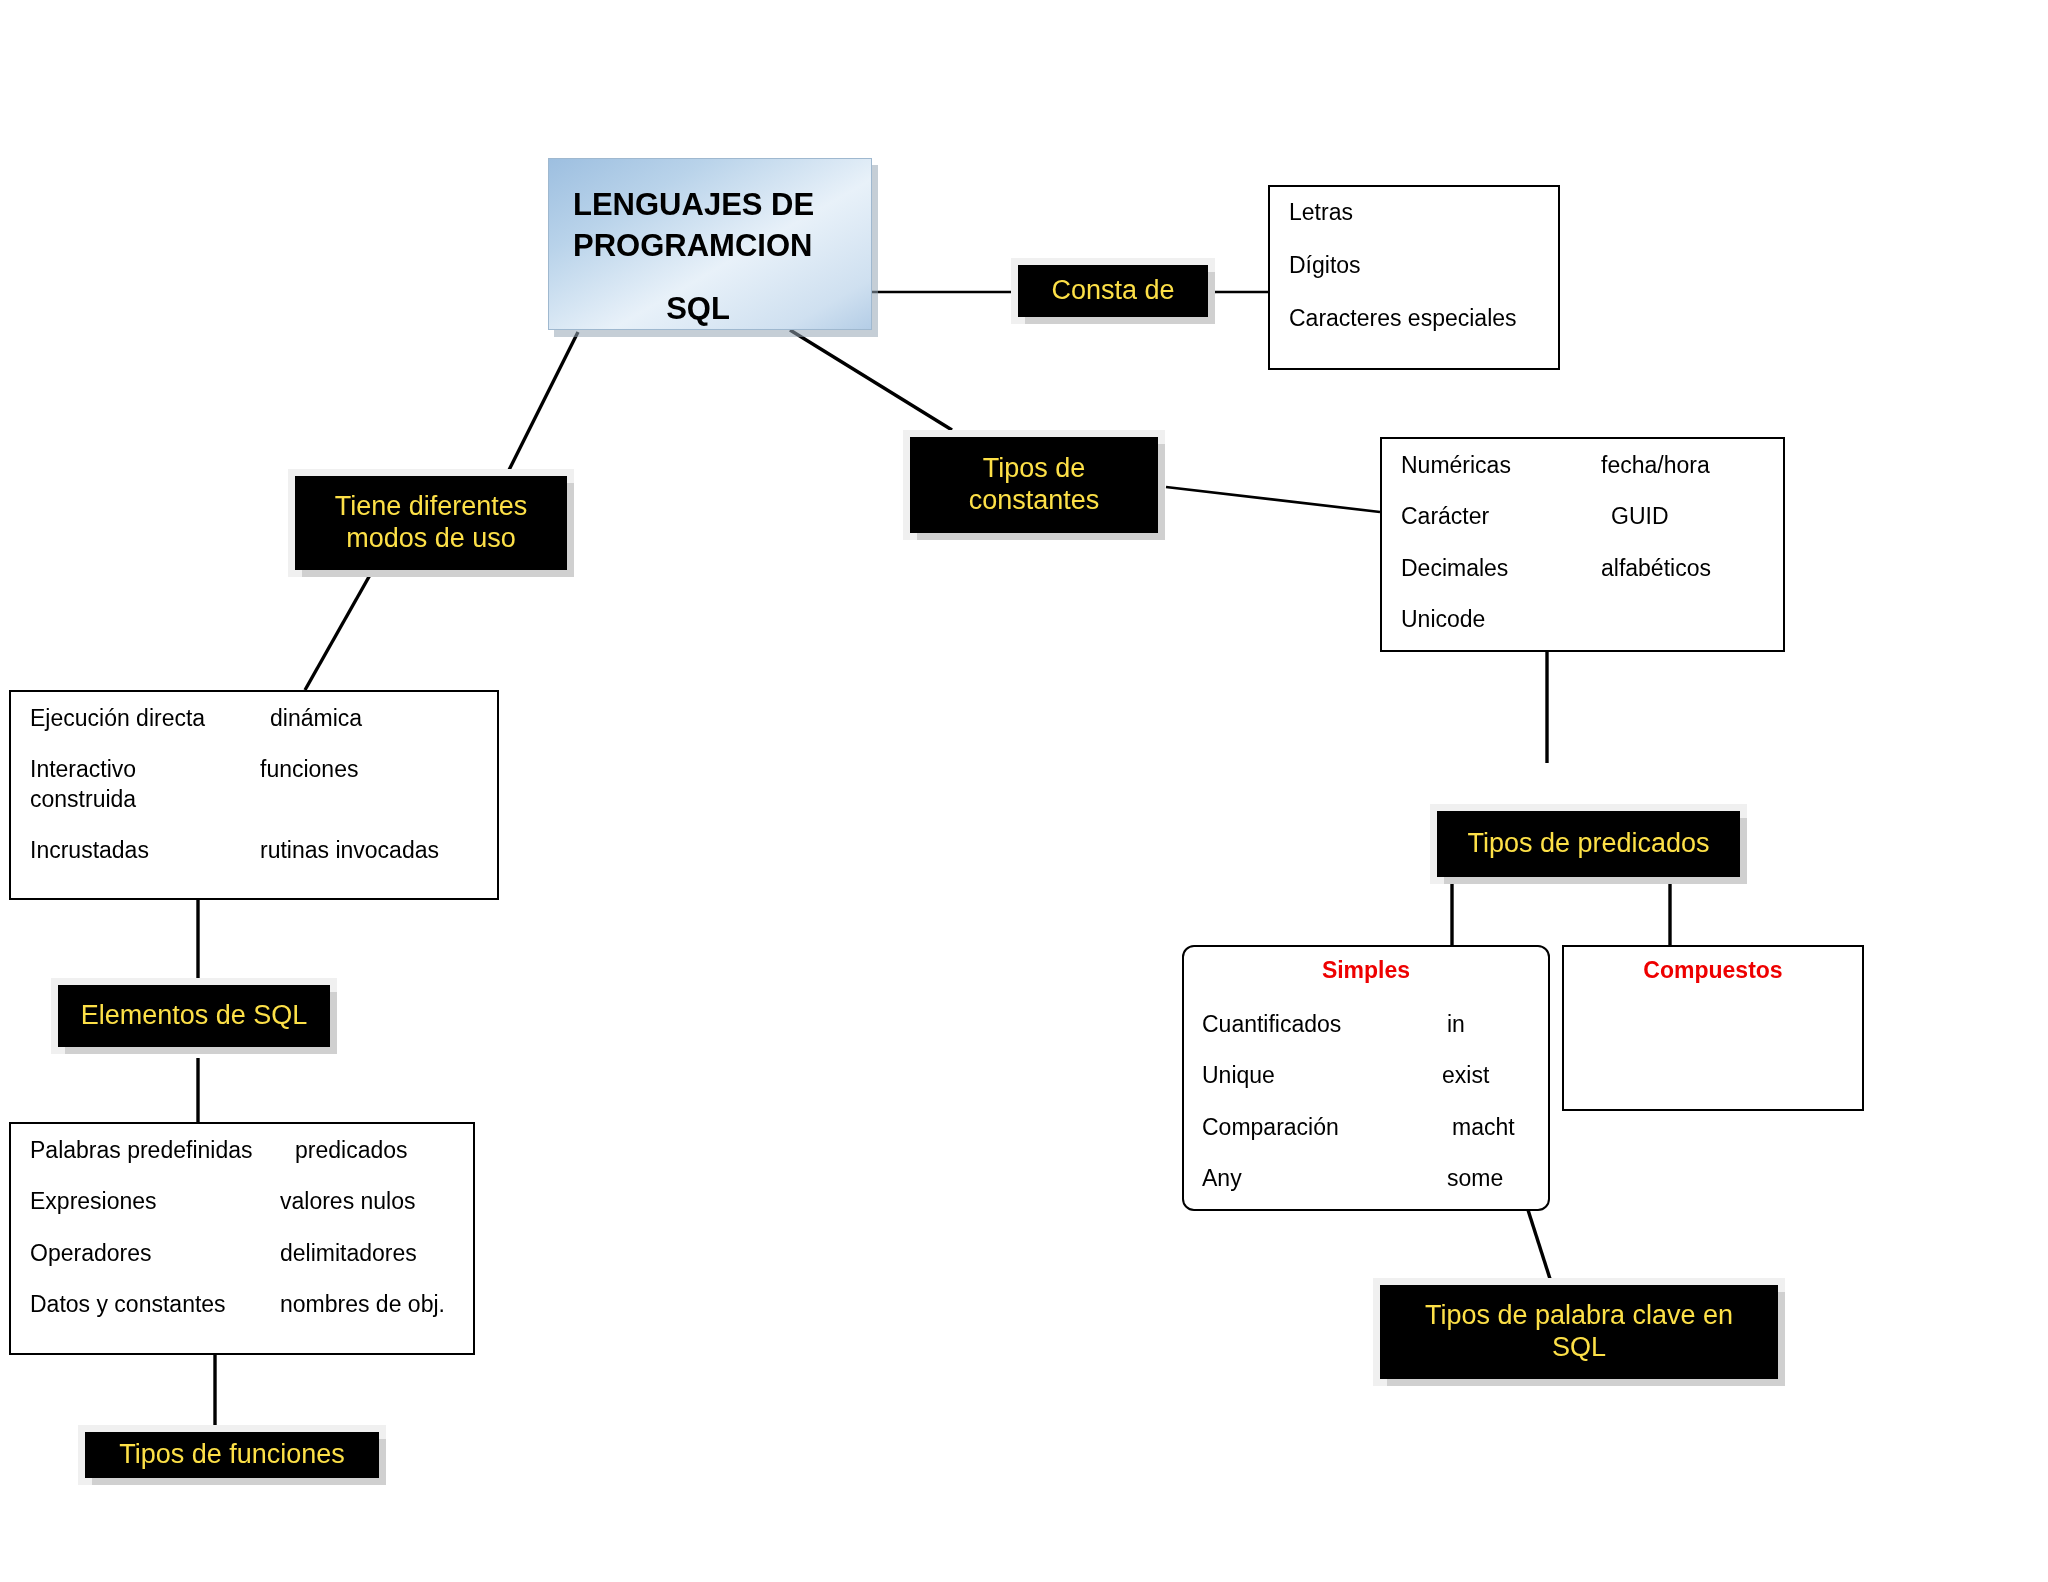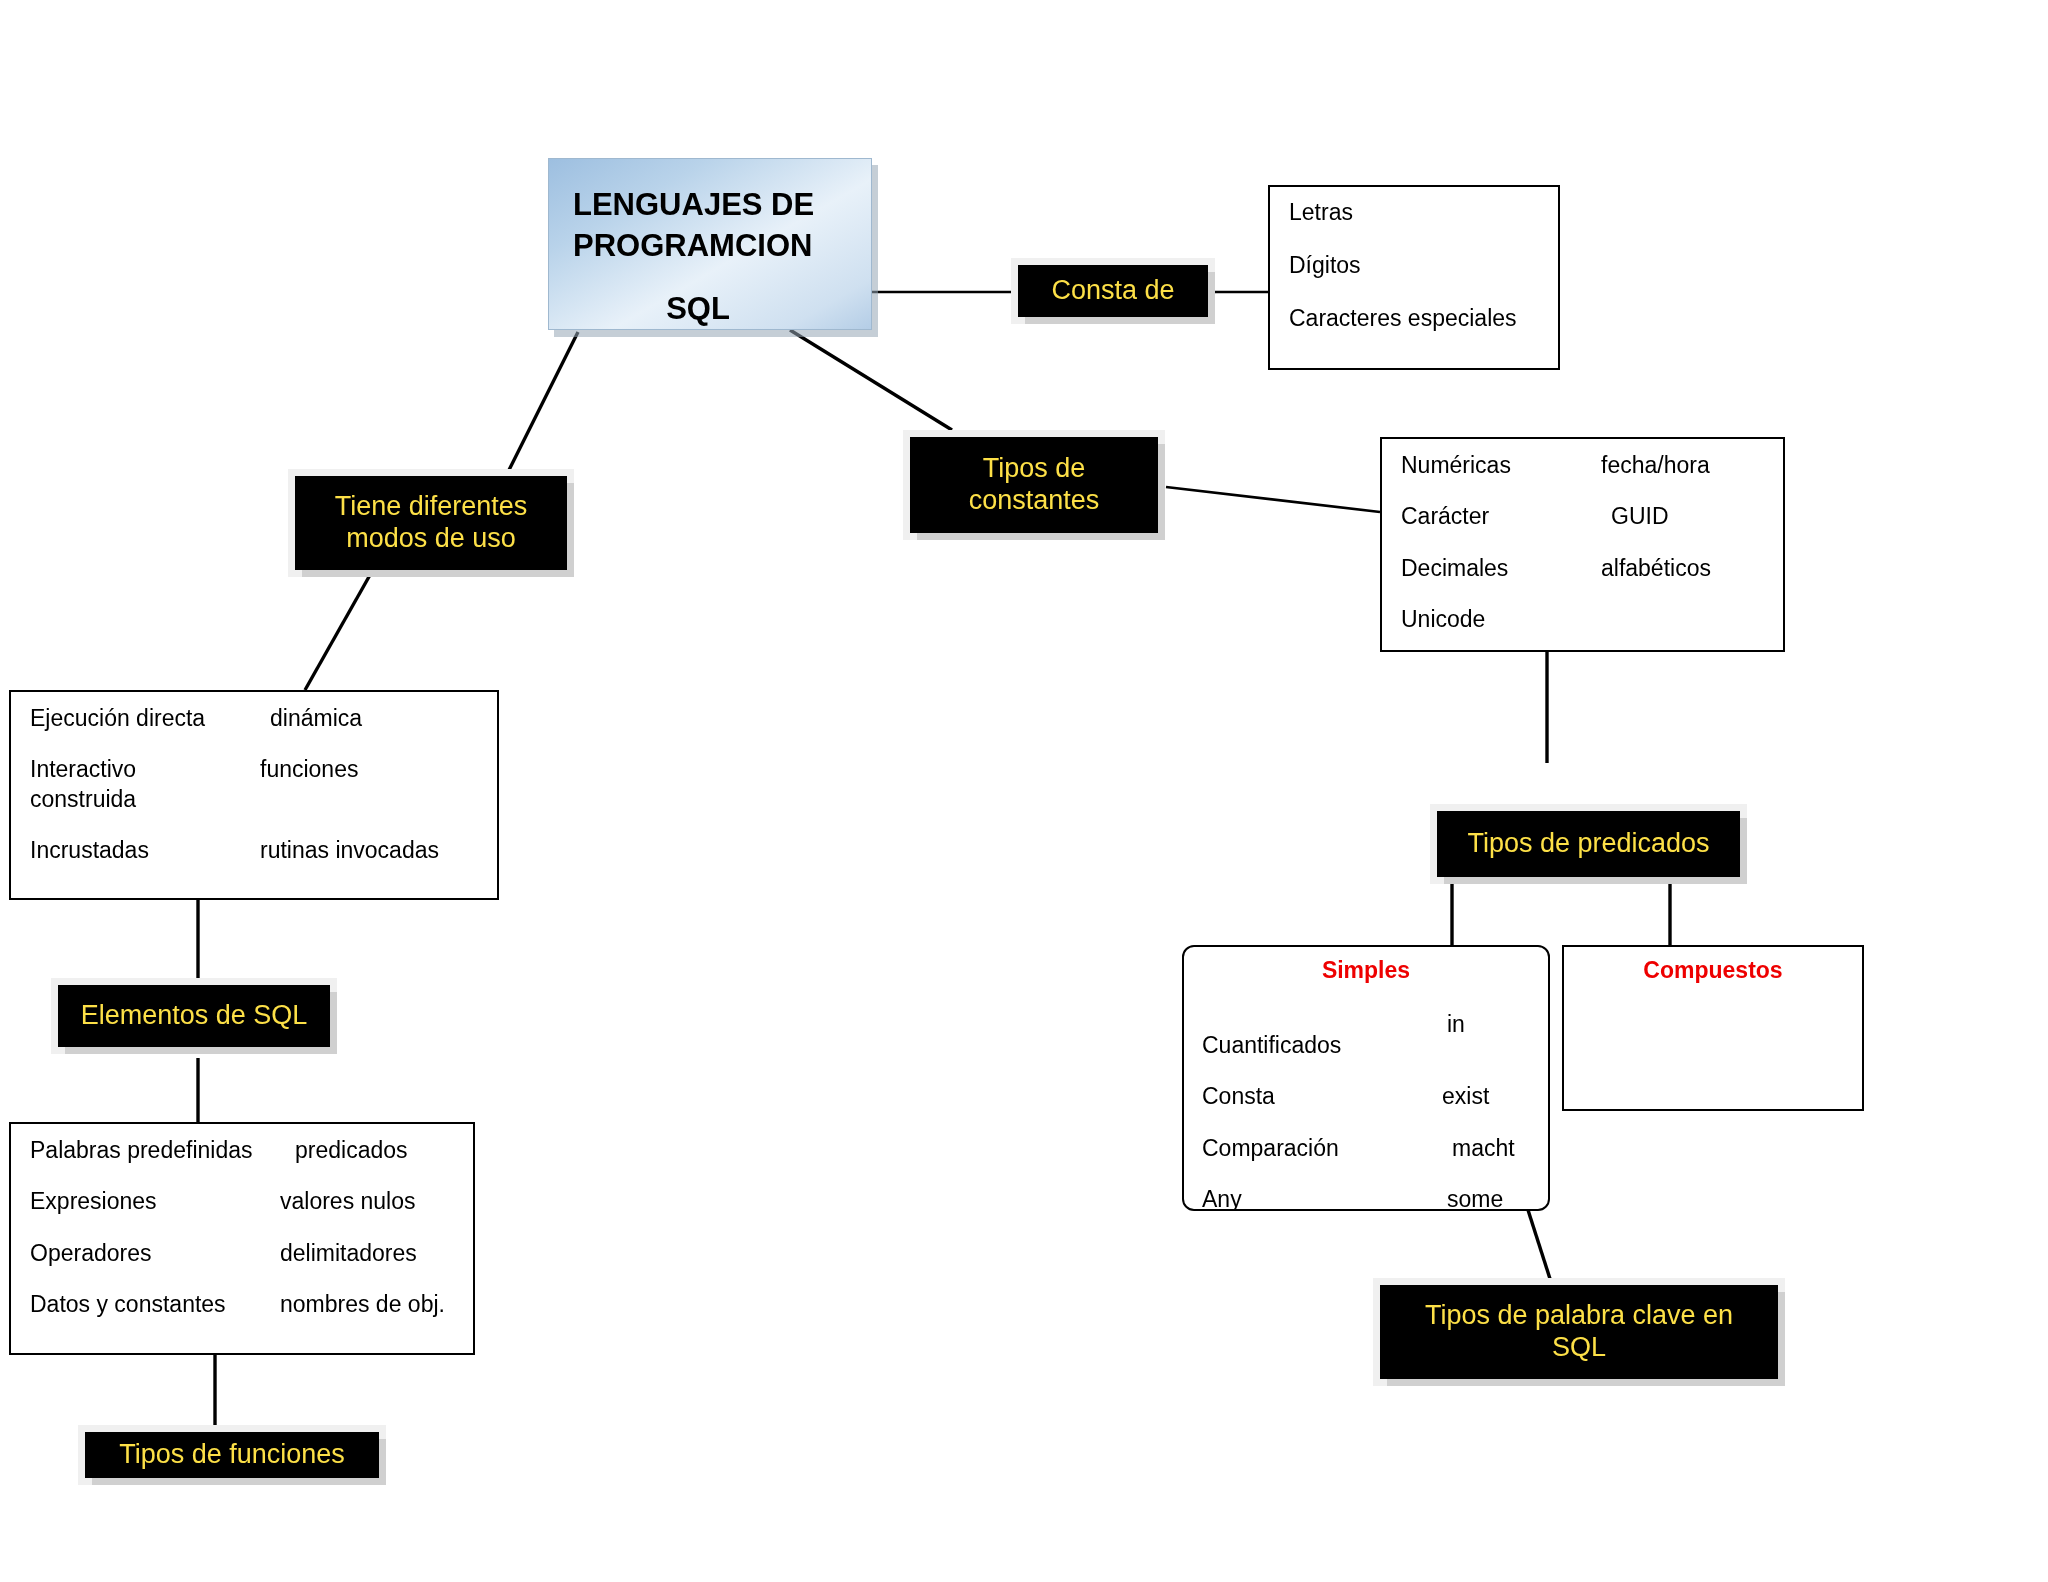--- a/index.html
+++ b/index.html
@@ -191,25 +191,25 @@
   </div>
 
   <div class="node node-black" style="left:1437px; top:763px; width:303px; height:66px;margin-top:48px;">
     <span>Tipos de predicados</span>
   </div>
 
   <div class="node node-box" style="left:1182px; top:945px; width:368px; height:266px;border-radius:12px;">
     <div class="sec-title">Simples</div>
     <div>
       <div class="row">
-        <span class="col-l" style="width:245px;margin-top:21px;">Cuantificados</span>
+        <span class="col-l" style="width:245px;">Cuantificados</span>
         <span class="col-r">in</span>
       </div>
       <div class="row">
-        <span class="col-l" style="width:240px;">Consta</span>
+        <span class="col-l" style="width:240px;">Unique</span>
         <span class="col-r">exist</span>
       </div>
       <div class="row">
         <span class="col-l" style="width:250px;">Comparación</span>
         <span class="col-r">macht</span>
       </div>
       <div class="row">
         <span class="col-l" style="width:245px;">Any</span>
         <span class="col-r">some</span>
       </div>

